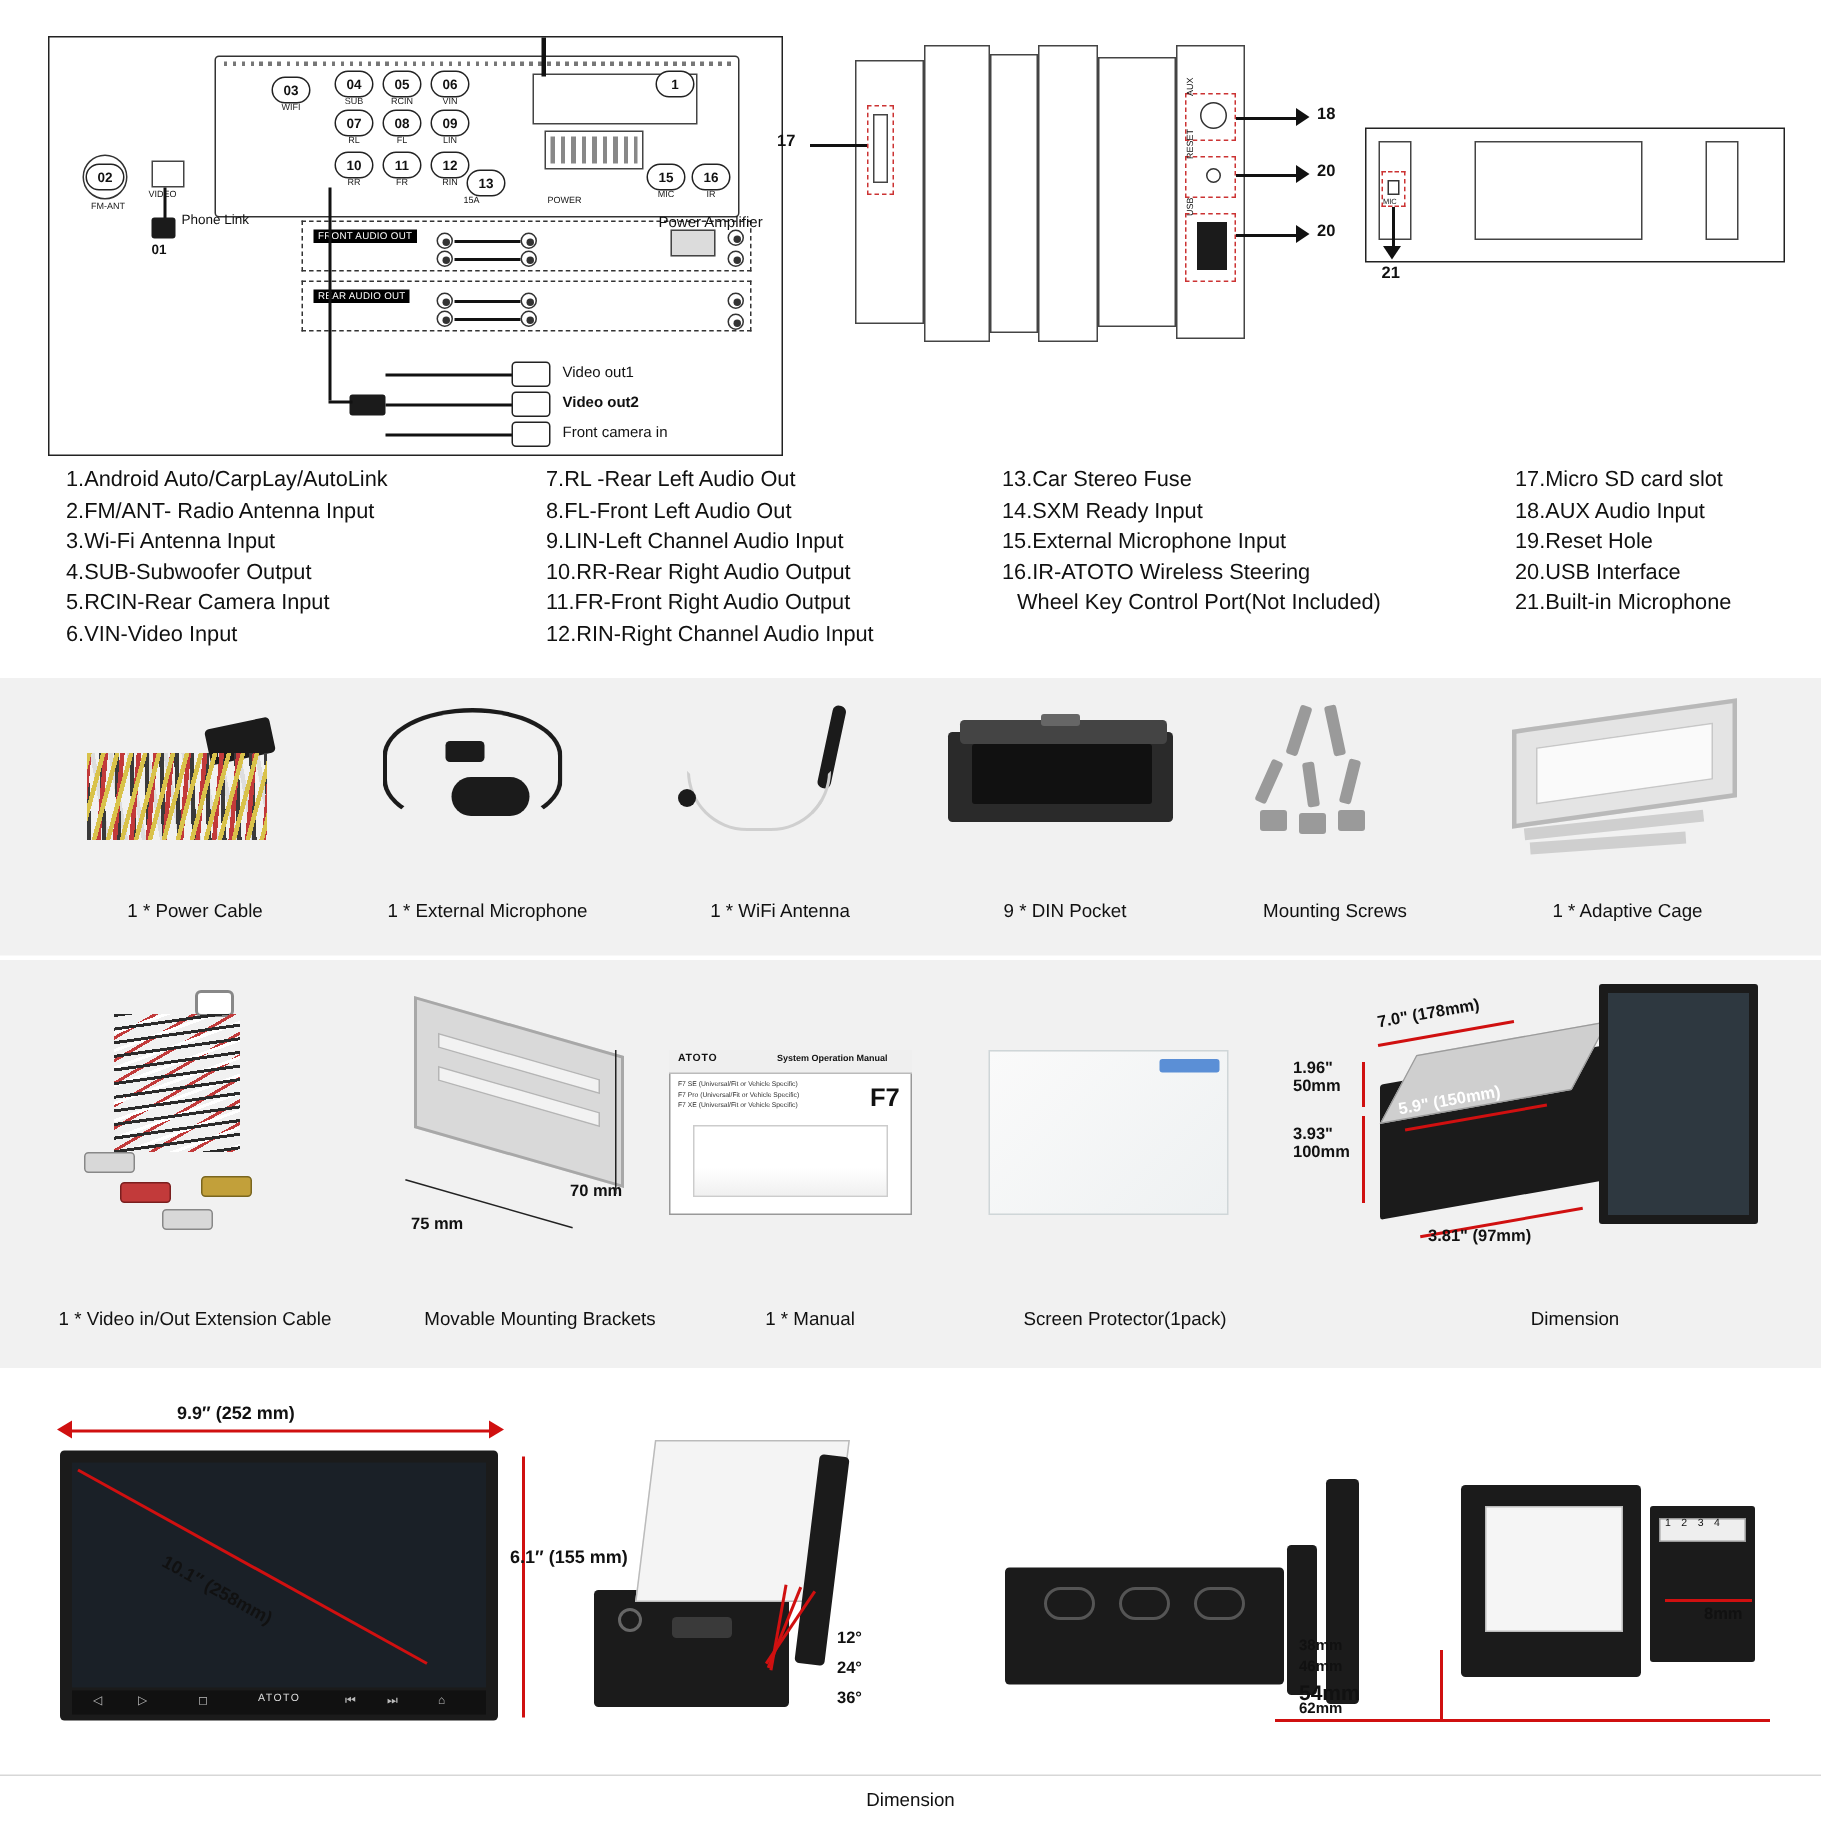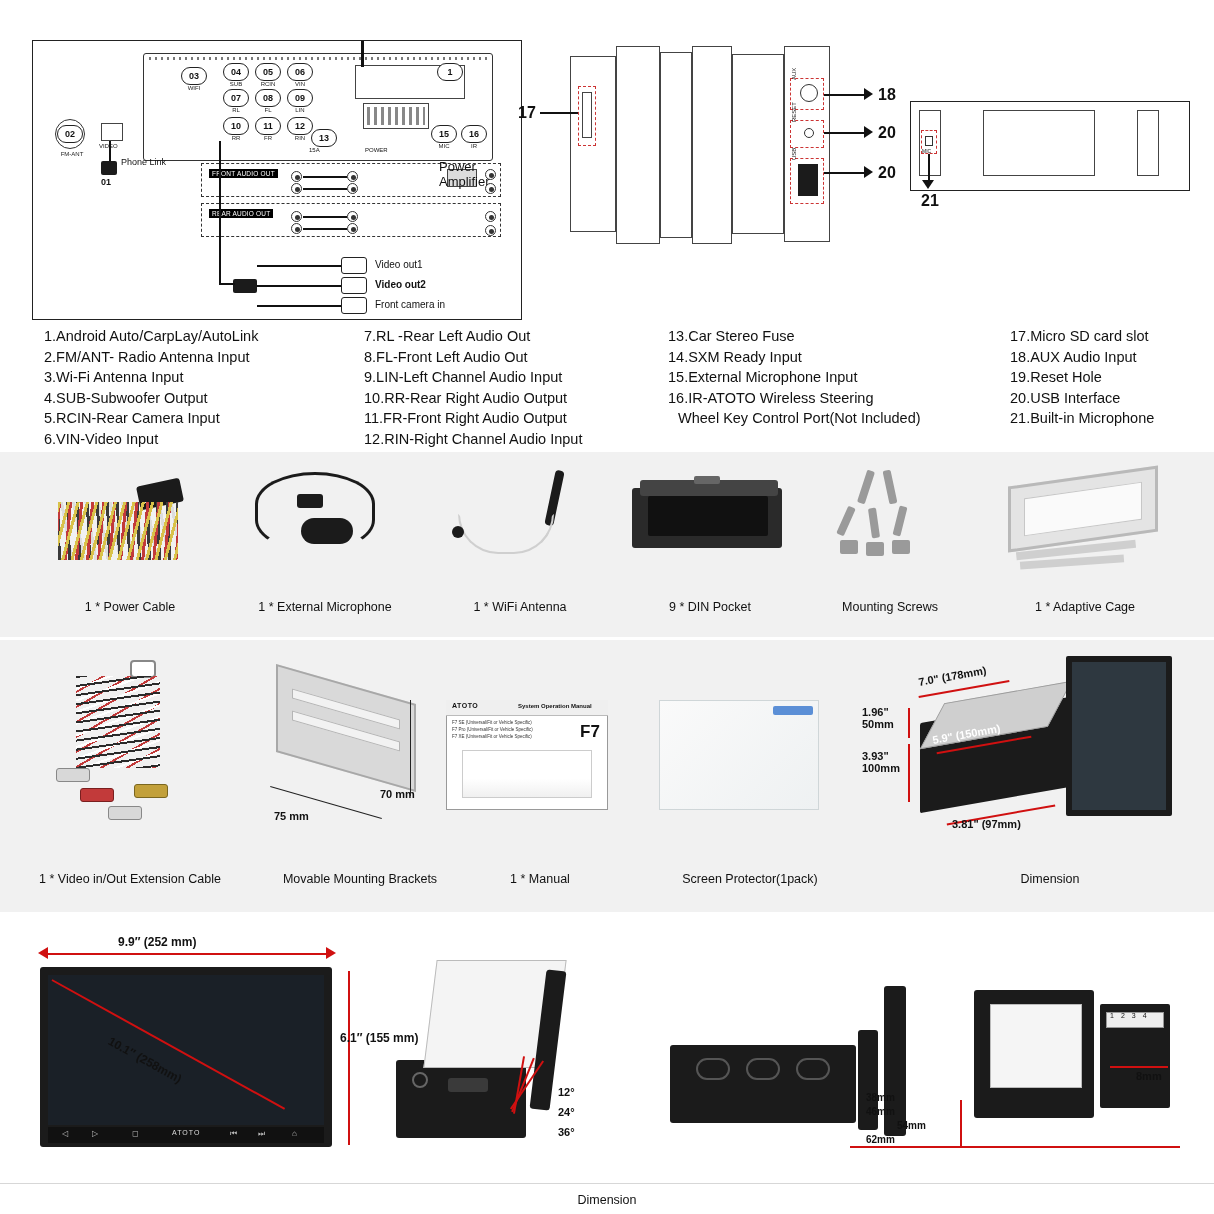--- a/index.html
+++ b/index.html
@@ -7,21 +7,21 @@
   body {
     width:1214px; height:1214px;
     background:#ffffff;
     font-family:"Liberation Sans", sans-serif;
     color:#111;
     position:relative;
     overflow:hidden;
   }
 
   
-  #sec-ports { position:absolute; left:0; top:16px; width:1214px; height:450px; background:#fff; }
+  #sec-ports { position:absolute; left:0; top:0; width:1214px; height:450px; background:#fff; }
 
   .panel-box {
     position:absolute; border:1px solid #222; background:#fff;
   }
 
   
   #rear-view { left:32px; top:24px; width:490px; height:280px; }
   #rear-inner { position:absolute; left:110px; top:12px; width:350px; height:108px; border:1px solid #333; border-radius:3px; }
 
   .port-circle {
@@ -42,21 +42,21 @@
   .dashed-box { position:absolute; border:1px dashed #333; }
   .blk-label {
     position:absolute; background:#000; color:#fff; font-size:6.5px; padding:1px 3px; letter-spacing:.2px;
   }
   .wire { position:absolute; background:#111; }
 
   
   #mid-view { position:absolute; left:560px; top:24px; width:330px; height:240px; }
   #right-view { position:absolute; left:910px; top:85px; width:280px; height:90px; border:1px solid #222;}
 
-  .arrow-num { position:absolute; font-size:16px; font-weight:bold; }
+  .arrow-num { position:absolute; font-size:11px; font-weight:bold; }
 
   
   #legend { position:absolute; left:0; top:310px; width:1214px; height:135px; }
   .legend-col { position:absolute; top:0; font-size:14.5px; line-height:20.5px; }
   .legend-col div { white-space:nowrap; }
   #lc1 { left:44px; }
   #lc2 { left:364px; }
   #lc3 { left:668px; }
   #lc4 { left:1010px; }
 
@@ -151,21 +151,21 @@
 
     <div class="dashed-box" style="left:168px;top:122px;width:300px;height:34px;"></div>
     <div class="blk-label" style="left:176px;top:128px;">FRONT AUDIO OUT</div>
     <div class="rca" style="left:258px;top:130px;"></div>
     <div class="rca" style="left:258px;top:142px;"></div>
     <div class="wire" style="left:270px;top:135px;width:44px;height:2px;"></div>
     <div class="wire" style="left:270px;top:147px;width:44px;height:2px;"></div>
     <div class="rca" style="left:314px;top:130px;"></div>
     <div class="rca" style="left:314px;top:142px;"></div>
     <div class="art wht" style="left:414px;top:128px;width:30px;height:18px;background:#dcdcdc;"></div>
-    <div class="small-label" style="left:406px;top:118px;font-size:13px;">Power Amplifier</div>
+    <div class="small-label" style="left:406px;top:118px;font-size:10px;">Power Amplifier</div>
     <div class="rca" style="left:452px;top:128px;"></div>
     <div class="rca" style="left:452px;top:142px;"></div>
 
     <div class="dashed-box" style="left:168px;top:162px;width:300px;height:34px;"></div>
     <div class="blk-label" style="left:176px;top:168px;">REAR AUDIO OUT</div>
     <div class="rca" style="left:258px;top:170px;"></div>
     <div class="rca" style="left:258px;top:182px;"></div>
     <div class="wire" style="left:270px;top:175px;width:44px;height:2px;"></div>
     <div class="wire" style="left:270px;top:187px;width:44px;height:2px;"></div>
     <div class="rca" style="left:314px;top:170px;"></div>
@@ -436,21 +436,21 @@
 
   <div class="acc-cell" style="left:650px;top:45px;width:290px;height:210px;">
     <div class="art blk" style="left:20px;top:85px;width:186px;height:78px;border-radius:3px;"></div>
     <div class="art" style="left:46px;top:98px;width:34px;height:22px;border:2px solid #555;border-radius:11px;"></div>
     <div class="art" style="left:96px;top:98px;width:34px;height:22px;border:2px solid #555;border-radius:11px;"></div>
     <div class="art" style="left:146px;top:98px;width:34px;height:22px;border:2px solid #555;border-radius:11px;"></div>
     <div class="art blk" style="left:208px;top:70px;width:20px;height:100px;border-radius:3px;"></div>
     <div class="art blk" style="left:234px;top:26px;width:22px;height:150px;border-radius:3px;"></div>
     <div class="dim-txt" style="left:216px;top:132px;font-size:10px;">38mm</div>
     <div class="dim-txt" style="left:216px;top:146px;font-size:10px;">46mm</div>
-    <div class="dim-txt" style="left:216px;top:160px;font-size:10px;margin-left:31px;">54mm</div>
+    <div class="dim-txt" style="left:216px;top:160px;font-size:14px;">54mm</div>
     <div class="dim-txt" style="left:216px;top:174px;font-size:10px;">62mm</div>
     <div class="dim-line" style="left:200px;top:186px;width:330px;"></div>
   </div>
 
   <div class="acc-cell" style="left:960px;top:45px;width:250px;height:210px;">
     <div class="art blk" style="left:14px;top:30px;width:120px;height:128px;border-radius:3px;"></div>
     <div class="art" style="left:30px;top:44px;width:92px;height:84px;background:#f5f5f5;border:1px solid #bbb;"></div>
     <div class="art blk" style="left:140px;top:44px;width:70px;height:104px;border-radius:2px;"></div>
     <div class="art" style="left:146px;top:52px;width:58px;height:16px;background:#eee;border:1px solid #999;"></div>
     <div style="position:absolute;left:150px;top:52px;font-size:7px;color:#111;letter-spacing:7px;">

